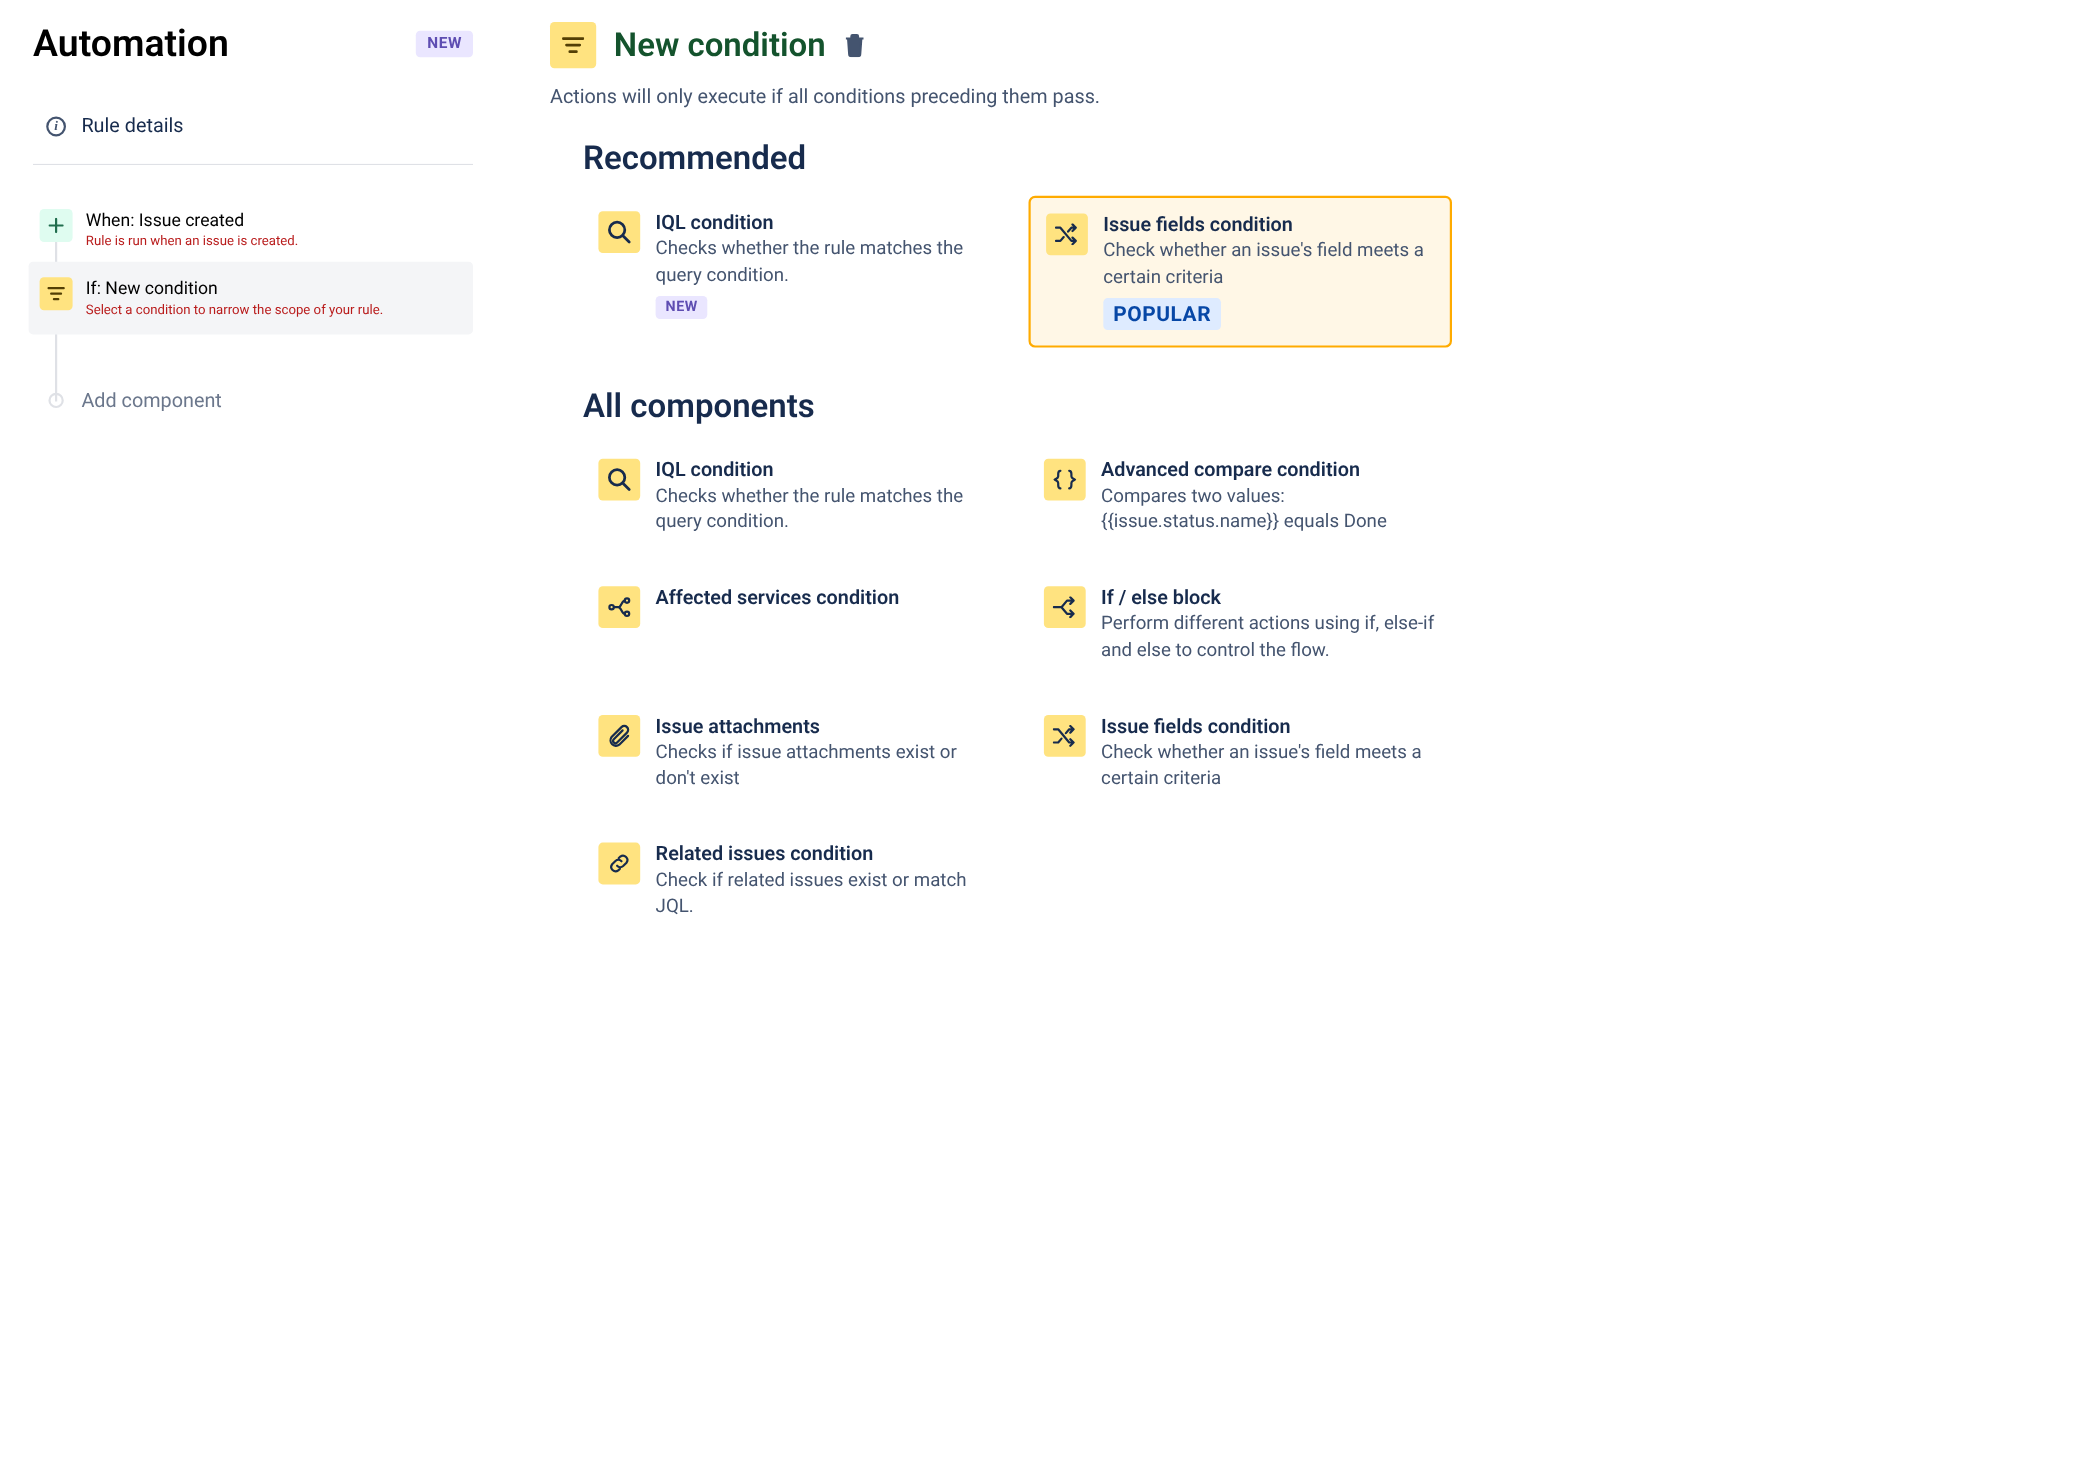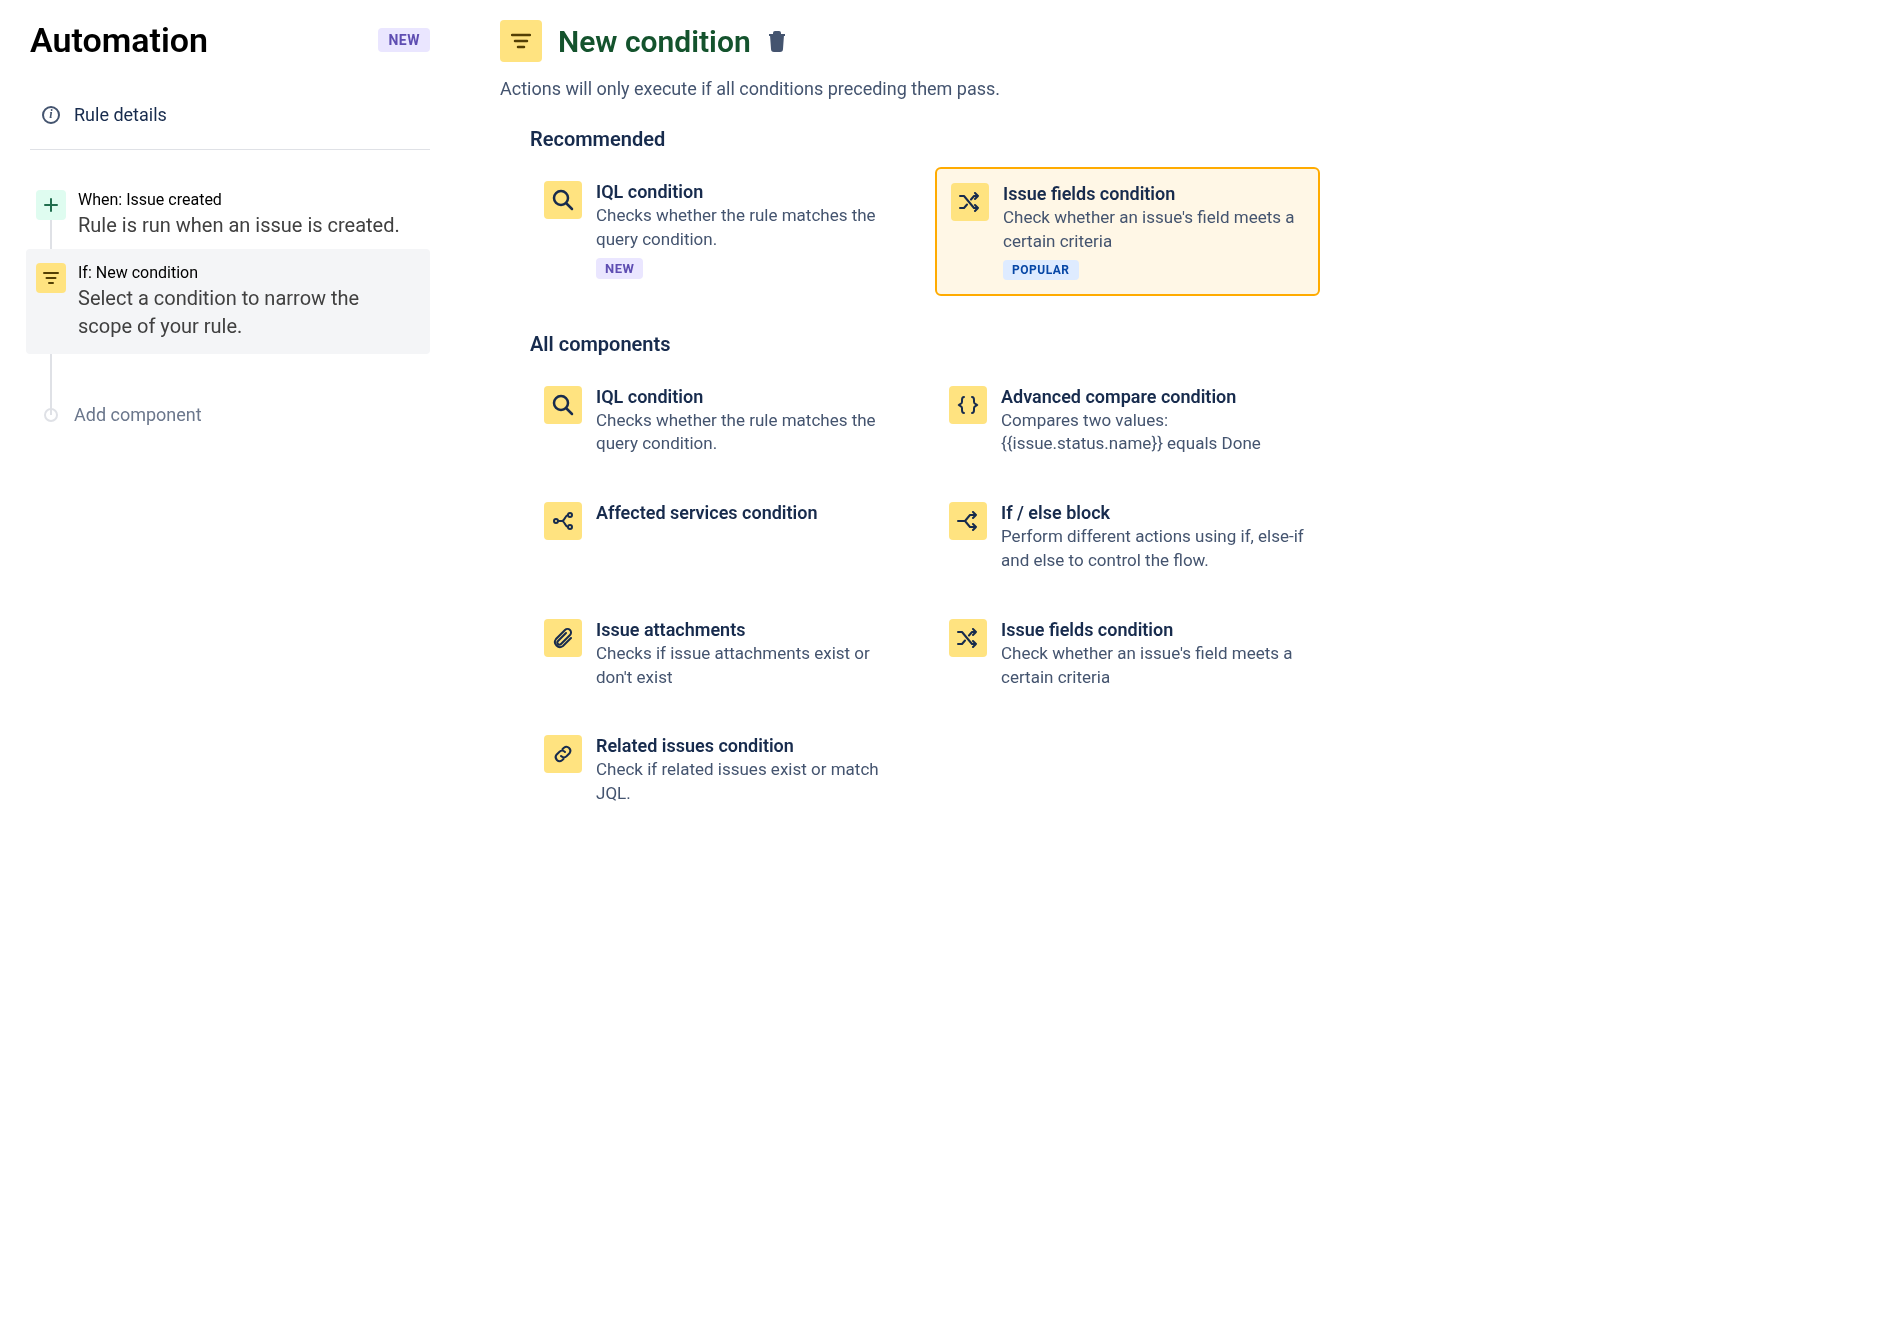--- a/index.html
+++ b/index.html
@@ -50,21 +50,21 @@
     font-weight: 700;
     padding: 3px 9px;
     border-radius: 4px;
     letter-spacing: 0.5px;
     display: inline-block;
     margin-top: 6px;
   }
   .badge-popular {
     background: #DEEBFF;
     color: #0747A6;
-    font-size: 12px;
+    font-size: 19px;
     font-weight: 700;
     padding: 3px 9px;
     border-radius: 4px;
     letter-spacing: 0.5px;
     display: inline-block;
     margin-top: 6px;
   }
   .rule-details-row {
     display: flex;
     align-items: center;
@@ -135,22 +135,22 @@
   .step-body {
     padding-right: 10px;
   }
   .step-title {
     font-size: 16px;
     font-weight: 400;
     color: #000000;
     margin-bottom: 2px;
   }
   .step-desc {
-    font-size: 20px;
-    color: #404040;
+    font-size: 12px;
+    color: #b91c1c;
     line-height: 1.4;
   }
   .add-component {
     display: flex;
     align-items: center;
     gap: 16px;
     margin-top: 50px;
     color: #6B778C;
     font-size: 18px;
   }
@@ -190,21 +190,21 @@
   .trash {
     color: #44546F;
     cursor: pointer;
   }
   .right-subtitle {
     font-size: 18px;
     color: #44546F;
     margin-bottom: 28px;
   }
   .section-heading {
-    font-size: 20px;
+    font-size: 30px;
     font-weight: 600;
     color: #172B4D;
     margin-bottom: 16px;
     margin-left: 30px;
   }
   .card-grid {
     display: grid;
     grid-template-columns: 1fr 1fr;
     gap: 18px 20px;
     margin-left: 30px;

